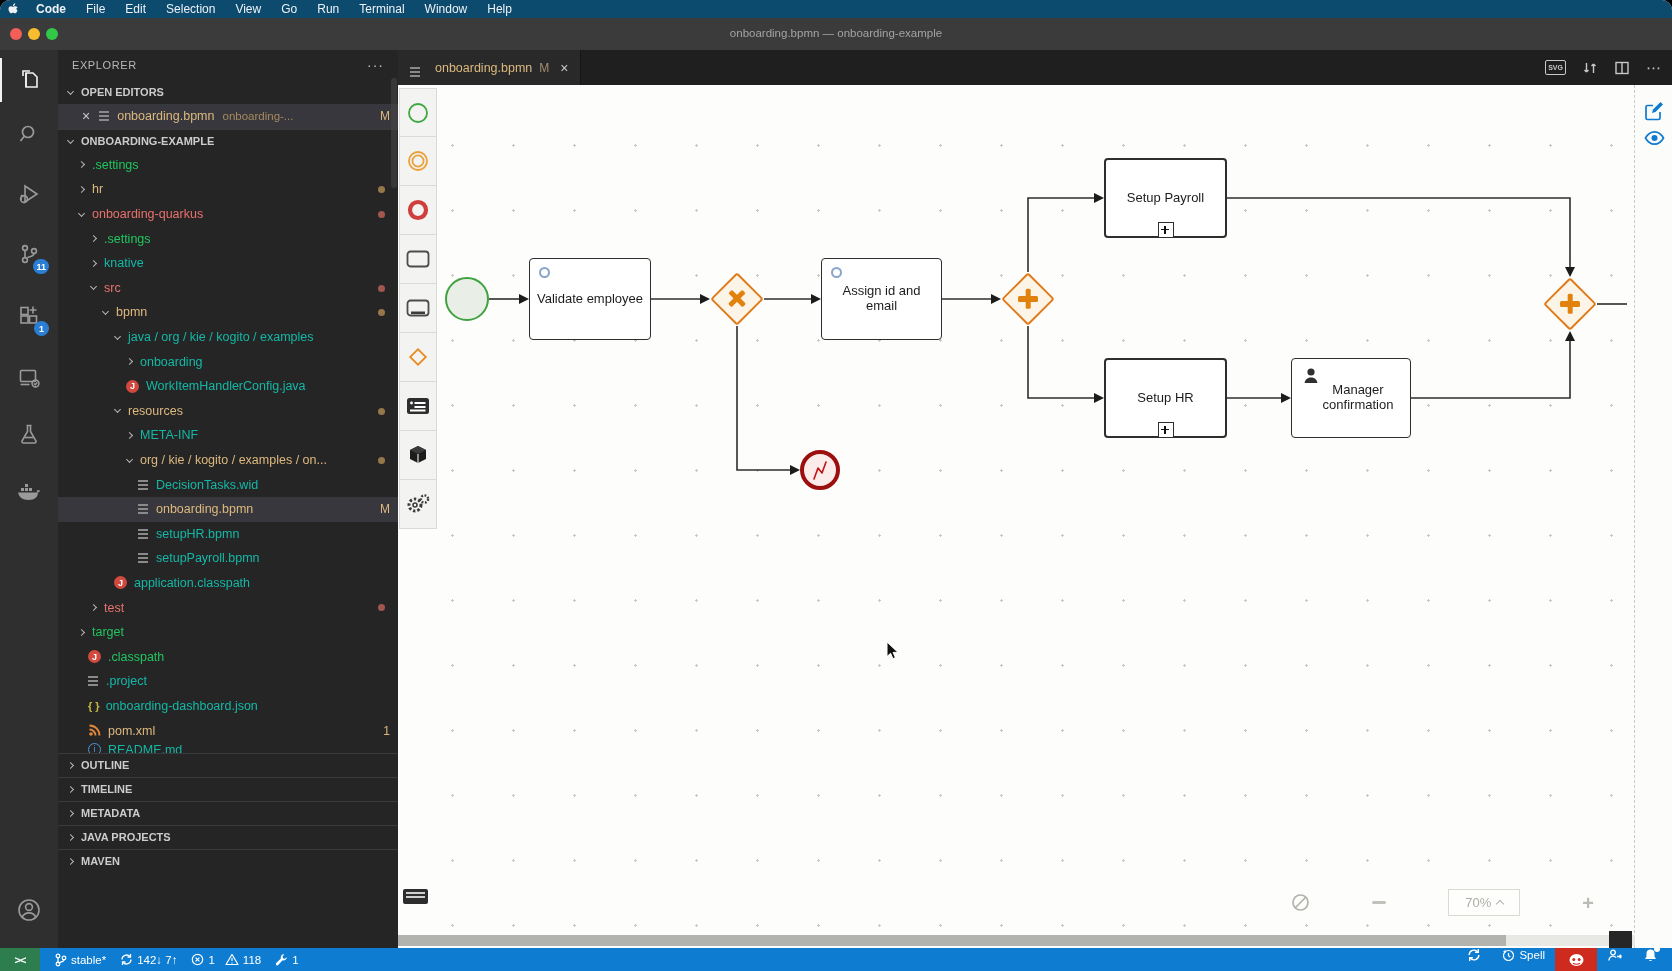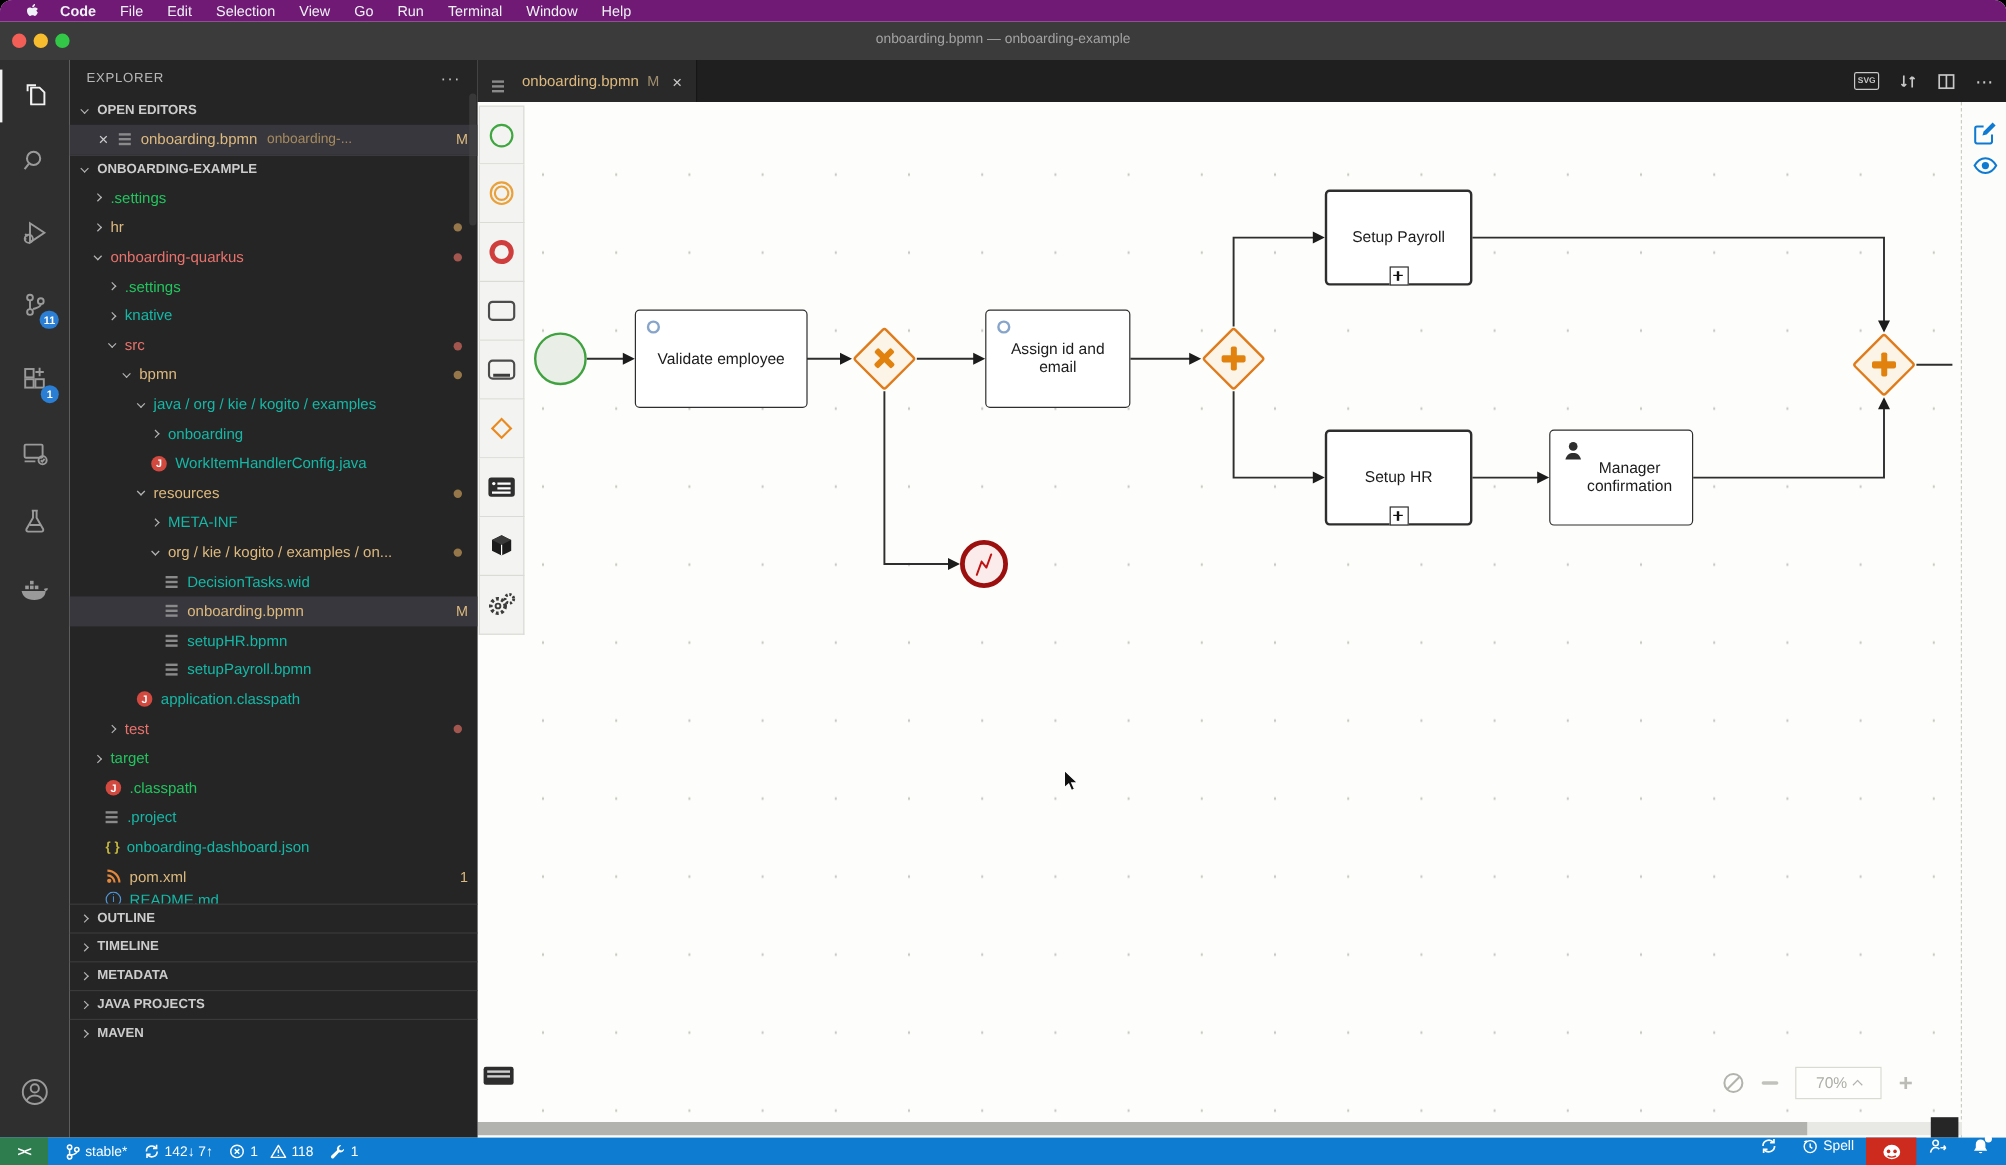--- a/index.html
+++ b/index.html
@@ -1,20 +1,20 @@
 <!DOCTYPE html>
 <html><head>
 <meta charset="utf-8">
 <style>
   * { margin:0; padding:0; box-sizing:border-box; }
   html,body { background:#000; font-family:"Liberation Sans", sans-serif; }
   .window { position:relative; width:1672px; height:971px; overflow:hidden; border-radius:10px 10px 0 0; background:#fcfcfa; }
 
   
-  .menubar { position:absolute; left:0; top:0; width:100%; height:18px; background:#701a75; display:flex; align-items:center; color:#eef2f6; font-size:12px; padding-left:14px; z-index:50;}
+  .menubar { position:absolute; left:0; top:0; width:100%; height:18px; background:#0c4a6e; display:flex; align-items:center; color:#eef2f6; font-size:12px; z-index:50;}
   .menubar .apple { width:26px; display:flex; justify-content:center; }
   .menubar .mitem { padding:0 10px; }
   .menubar .mitem.bold { font-weight:bold; }
 
   
   .titlebar { position:absolute; left:0; top:18px; width:100%; height:32px; background:#3b3b3c; z-index:49; }
   .tl { position:absolute; top:10px; width:12px; height:12px; border-radius:50%; }
   .tl.red{ left:10px; background:#f35f57;} .tl.yel{ left:28px; background:#f8bd2e;} .tl.grn{ left:46px; background:#33c748;}
   .titlebar .wtitle { position:absolute; top:9px; left:0; width:100%; text-align:center; color:#a3a3a3; font-size:11.5px; }
 
@@ -75,21 +75,21 @@
   .diamond { position:absolute; width:38px; height:38px; background:#fdf4e8; border:2px solid #df7b1a; transform:rotate(45deg); border-radius:3px; z-index:3; }
   .gmark { position:absolute; width:38px; height:38px; z-index:4; }
   .gmark .b1,.gmark .b2 { position:absolute; left:9px; top:16.4px; width:20px; height:5.4px; background:#e2820e; border-radius:1.5px; }
   .gmark.plus .b1 { transform:none; } .gmark.plus .b2 { transform:rotate(90deg); }
   .gmark.cross .b1 { transform:rotate(45deg); } .gmark.cross .b2 { transform:rotate(-45deg); }
   .startev { position:absolute; width:44px; height:44px; border-radius:50%; border:2.5px solid #3fa23f; background:#e9eee6; z-index:3; }
   .errev { position:absolute; width:40px; height:40px; border-radius:50%; border:4px solid #9c0f0f; background:#fbebea; z-index:3; display:flex; align-items:center; justify-content:center; }
   .usericon { position:absolute; left:9px; top:7px; }
 
   
-  .zoomctl { position:absolute; display:flex; align-items:center; color:#b3b3ae; z-index:6; }
+  .zoomctl { position:absolute; display:flex; align-items:center; color:#b3b3ae; z-index:6;gap:48px; }
   .zoombox { width:72px; height:27px; border:1px solid #dadad2; display:flex; align-items:center; justify-content:center; gap:6px; font-size:13px; color:#aeaea8; margin:0 14px; background:rgba(255,255,255,.6); }
   .minus { width:14px; height:3px; background:#c2c2bc; border-radius:2px; }
   .plusg { font-size:20px; color:#bcbcb6; font-weight:bold; line-height:1; }
   .caret { width:6px; height:6px; border-right:1.4px solid #b3b3ae; border-bottom:1.4px solid #b3b3ae; transform:rotate(-135deg); margin-top:3px; }
   .hscroll { position:absolute; left:0; bottom:2px; width:1237px; height:11px; background:#e8e8e5; z-index:6; }
   .hthumb { position:absolute; left:0; top:0; height:11px; width:1108px; background:#b2b2ae; }
   .scorner { position:absolute; right:40px; bottom:0px; width:23px; height:17px; background:#262626; z-index:7; }
   .kbd { position:absolute; left:5px; bottom:44px; width:25px; height:15px; background:#2d2d2d; border-radius:2px; z-index:6; }
   .kbd:before{ content:""; position:absolute; left:3px; top:3px; width:19px; height:2px; background:#cfcfcf; box-shadow:0 4px 0 #cfcfcf; }
 
@@ -477,21 +477,21 @@
           <polygon points="706,313 696,308 696,318"></polygon>
           <polygon points="402,385 392,380 392,390"></polygon>
           <polygon points="1172,192 1167,182 1177,182"></polygon>
           <polygon points="893,313 883,308 883,318"></polygon>
           <polygon points="1172,246 1167,256 1177,256"></polygon>
         </g>
       </svg>
 
       <div class="startev" style="left:47px;top:192px"></div>
 
-      <div class="task" style="left:131px;top:173px;width:144px;height:82px">
+      <div class="task" style="left:131px;top:173px;width:122px;height:82px">
         <span class="gearbadge"></span>
         <span>Validate employee</span>
       </div>
 
       <div class="diamond" style="left:320px;top:195px"></div>
       <div class="gmark cross" style="left:320px;top:195px">
           <span class="b1"></span>
           <span class="b2"></span>
         </div>
 

